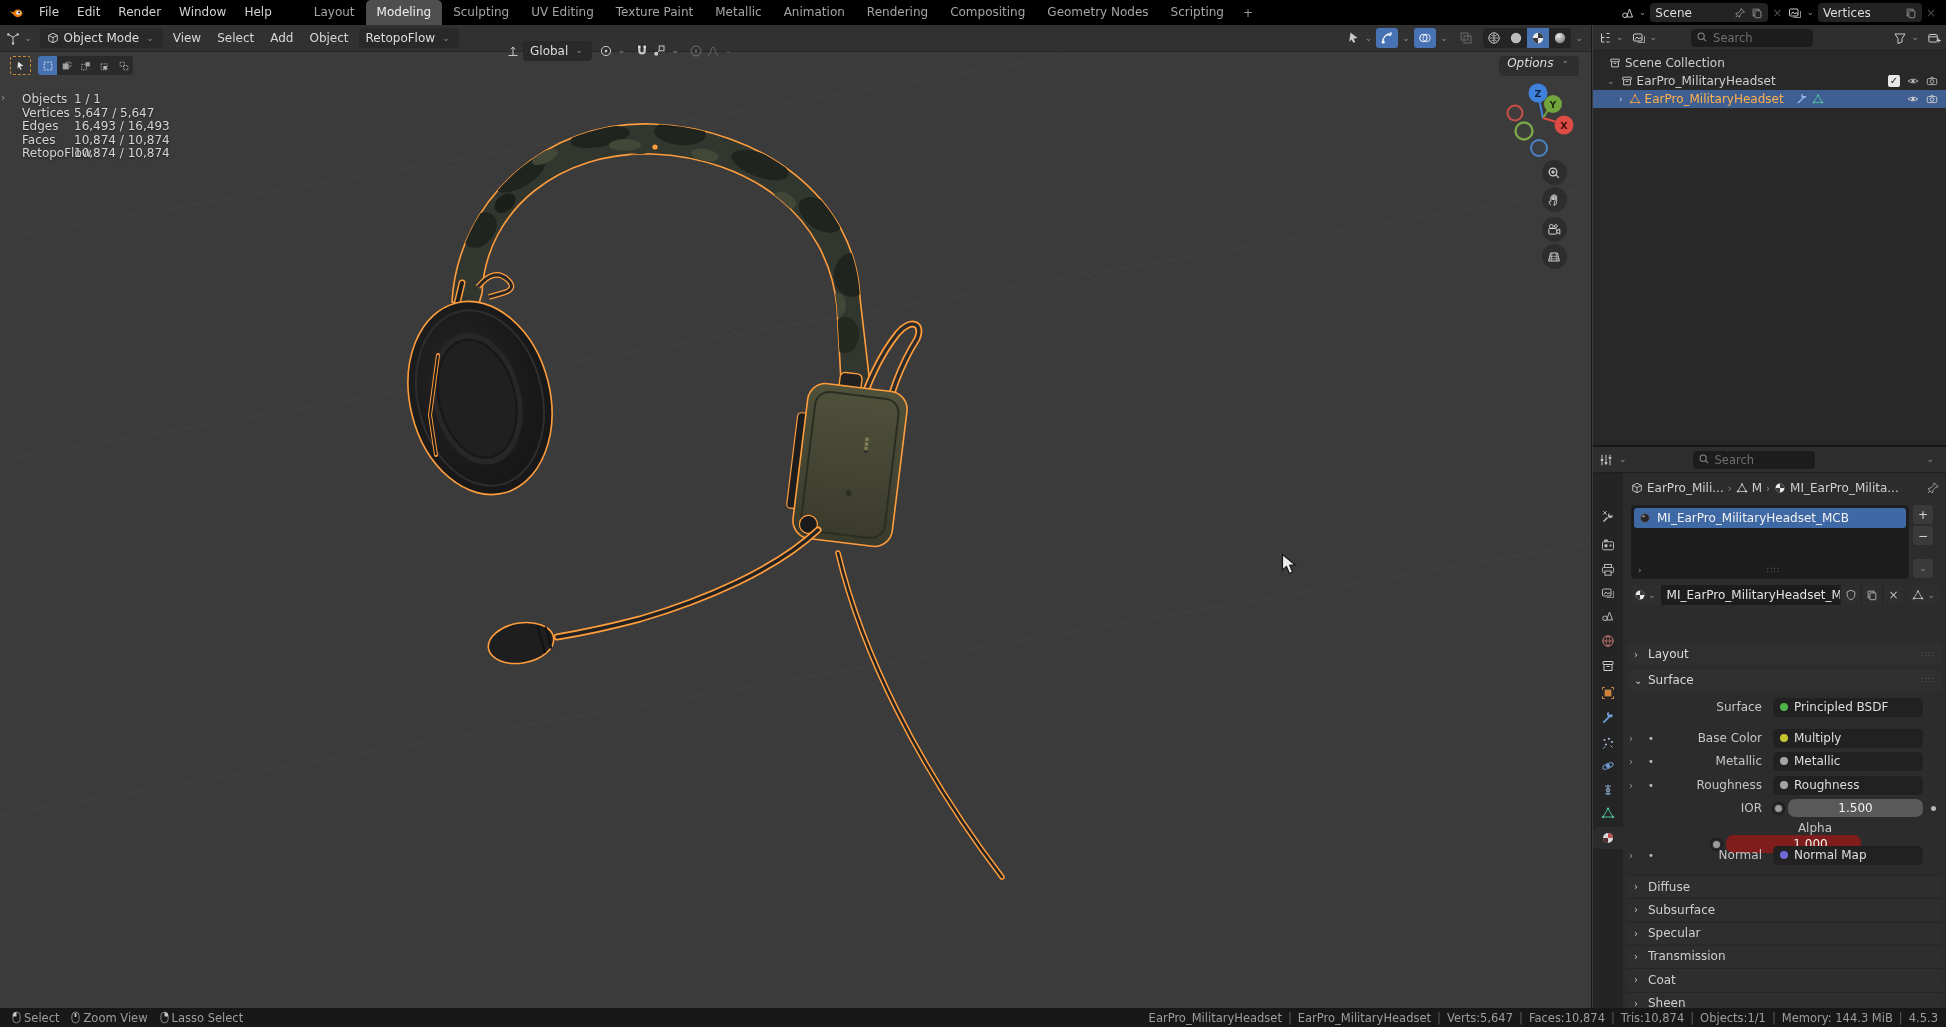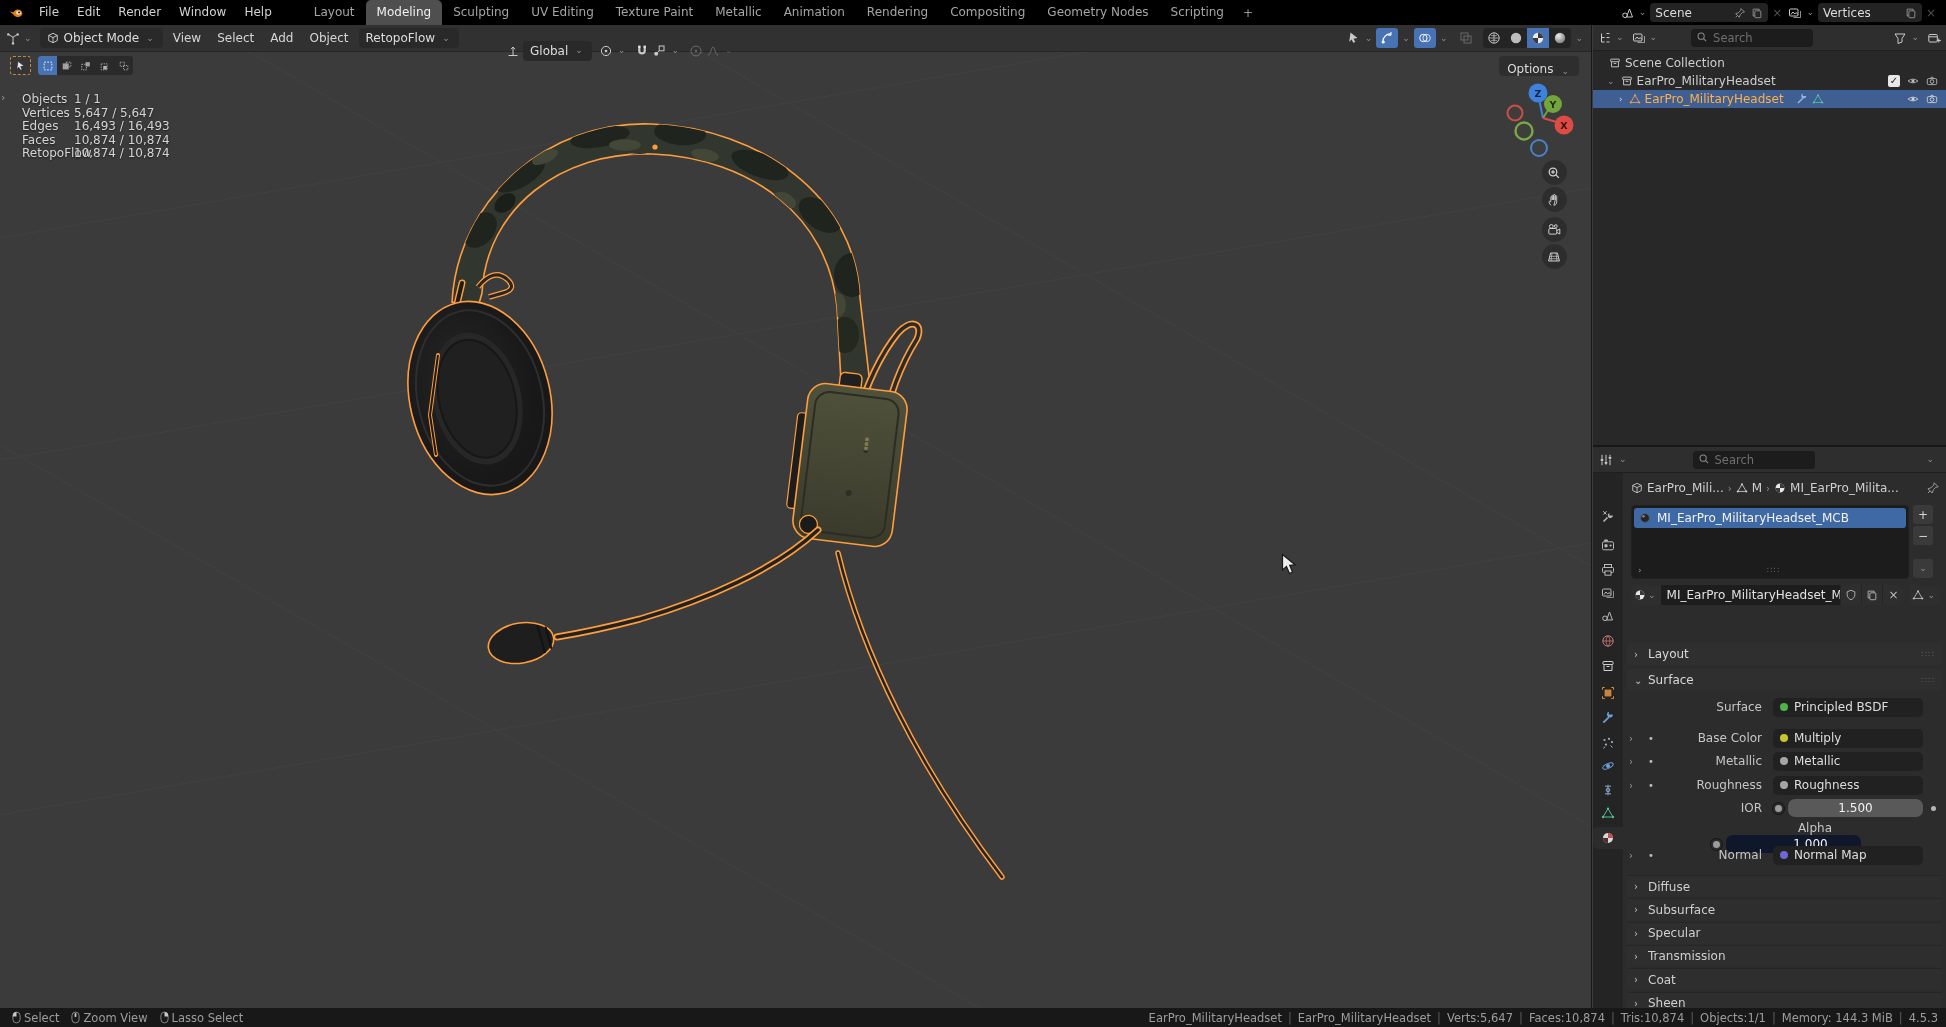--- a/index.html
+++ b/index.html
@@ -43,21 +43,21 @@
 
   
   #tool-row { position:absolute; left:10px; top:31px; display:flex; align-items:center; gap:7px; z-index:9; }
   #active-tool { width:21px; height:19px; border:1px dashed #c78a3c; border-radius:3px;
     display:flex; align-items:center; justify-content:center; color:#e8e8e8; background:#30303088; }
   #select-modes { display:flex; background:#2a2a2a; border-radius:3px; overflow:hidden; }
   #select-modes .sm-btn { width:19px; height:19px; display:flex; align-items:center; justify-content:center; color:#b5b5b5; }
   #select-modes .sm-btn.on { background:#4772b3; color:#fff; }
 
   #options-btn { position:absolute; right:12px; top:31px; background:#2c2c2ccc; border-radius:4px;
-    height:20px; display:flex; align-items:flex-end; gap:6px; padding:0 8px; color:#dcdcdc; z-index:9; }
+    height:20px; display:flex; align-items:flex-start; gap:6px; padding:0 8px; color:#dcdcdc; z-index:9;font-style:italic; }
 
   
   #stats { position:absolute; left:22px; top:68px; z-index:8; line-height:13.5px; }
   .stat-row { display:flex; }
   .stat-label { width:52px; color:#d4d4d4; text-shadow:0 1px 2px #00000088; }
   .stat-value { color:#d4d4d4; text-shadow:0 1px 2px #00000088; }
   #region-toggle { position:absolute; left:1px; top:66px; color:#9a9a9a; font-size:11px; z-index:8; }
 
   
   #nav-gizmo { position:absolute; left:1506px; top:57px; width:80px; height:86px; z-index:8; }
@@ -1061,21 +1061,21 @@
               </span>
             </span>
             <span class="decor-dot"></span>
           </div>
           <div class="prow" style="top: 348px; flex-direction: column;">
             <span class="lchev"></span>
             <span class="ldot"></span>
             <span class="plabel">Alpha</span>
             <span class="slider-wrap">
               <span class="socket-circ"></span>
-              <span class="slider" style="background: #0f172a; padding-left: 35px;">
+              <span class="slider" style="background: #7f1d1d; padding-left: 35px;">
                 <span>1.000</span>
               </span>
             </span>
             <span class="decor-dot"></span>
           </div>
           <div class="prow" style="top: 372px;">
             <span class="lchev">›</span>
             <span class="ldot">•</span>
             <span class="plabel">Normal</span>
             <span class="field-pill">

